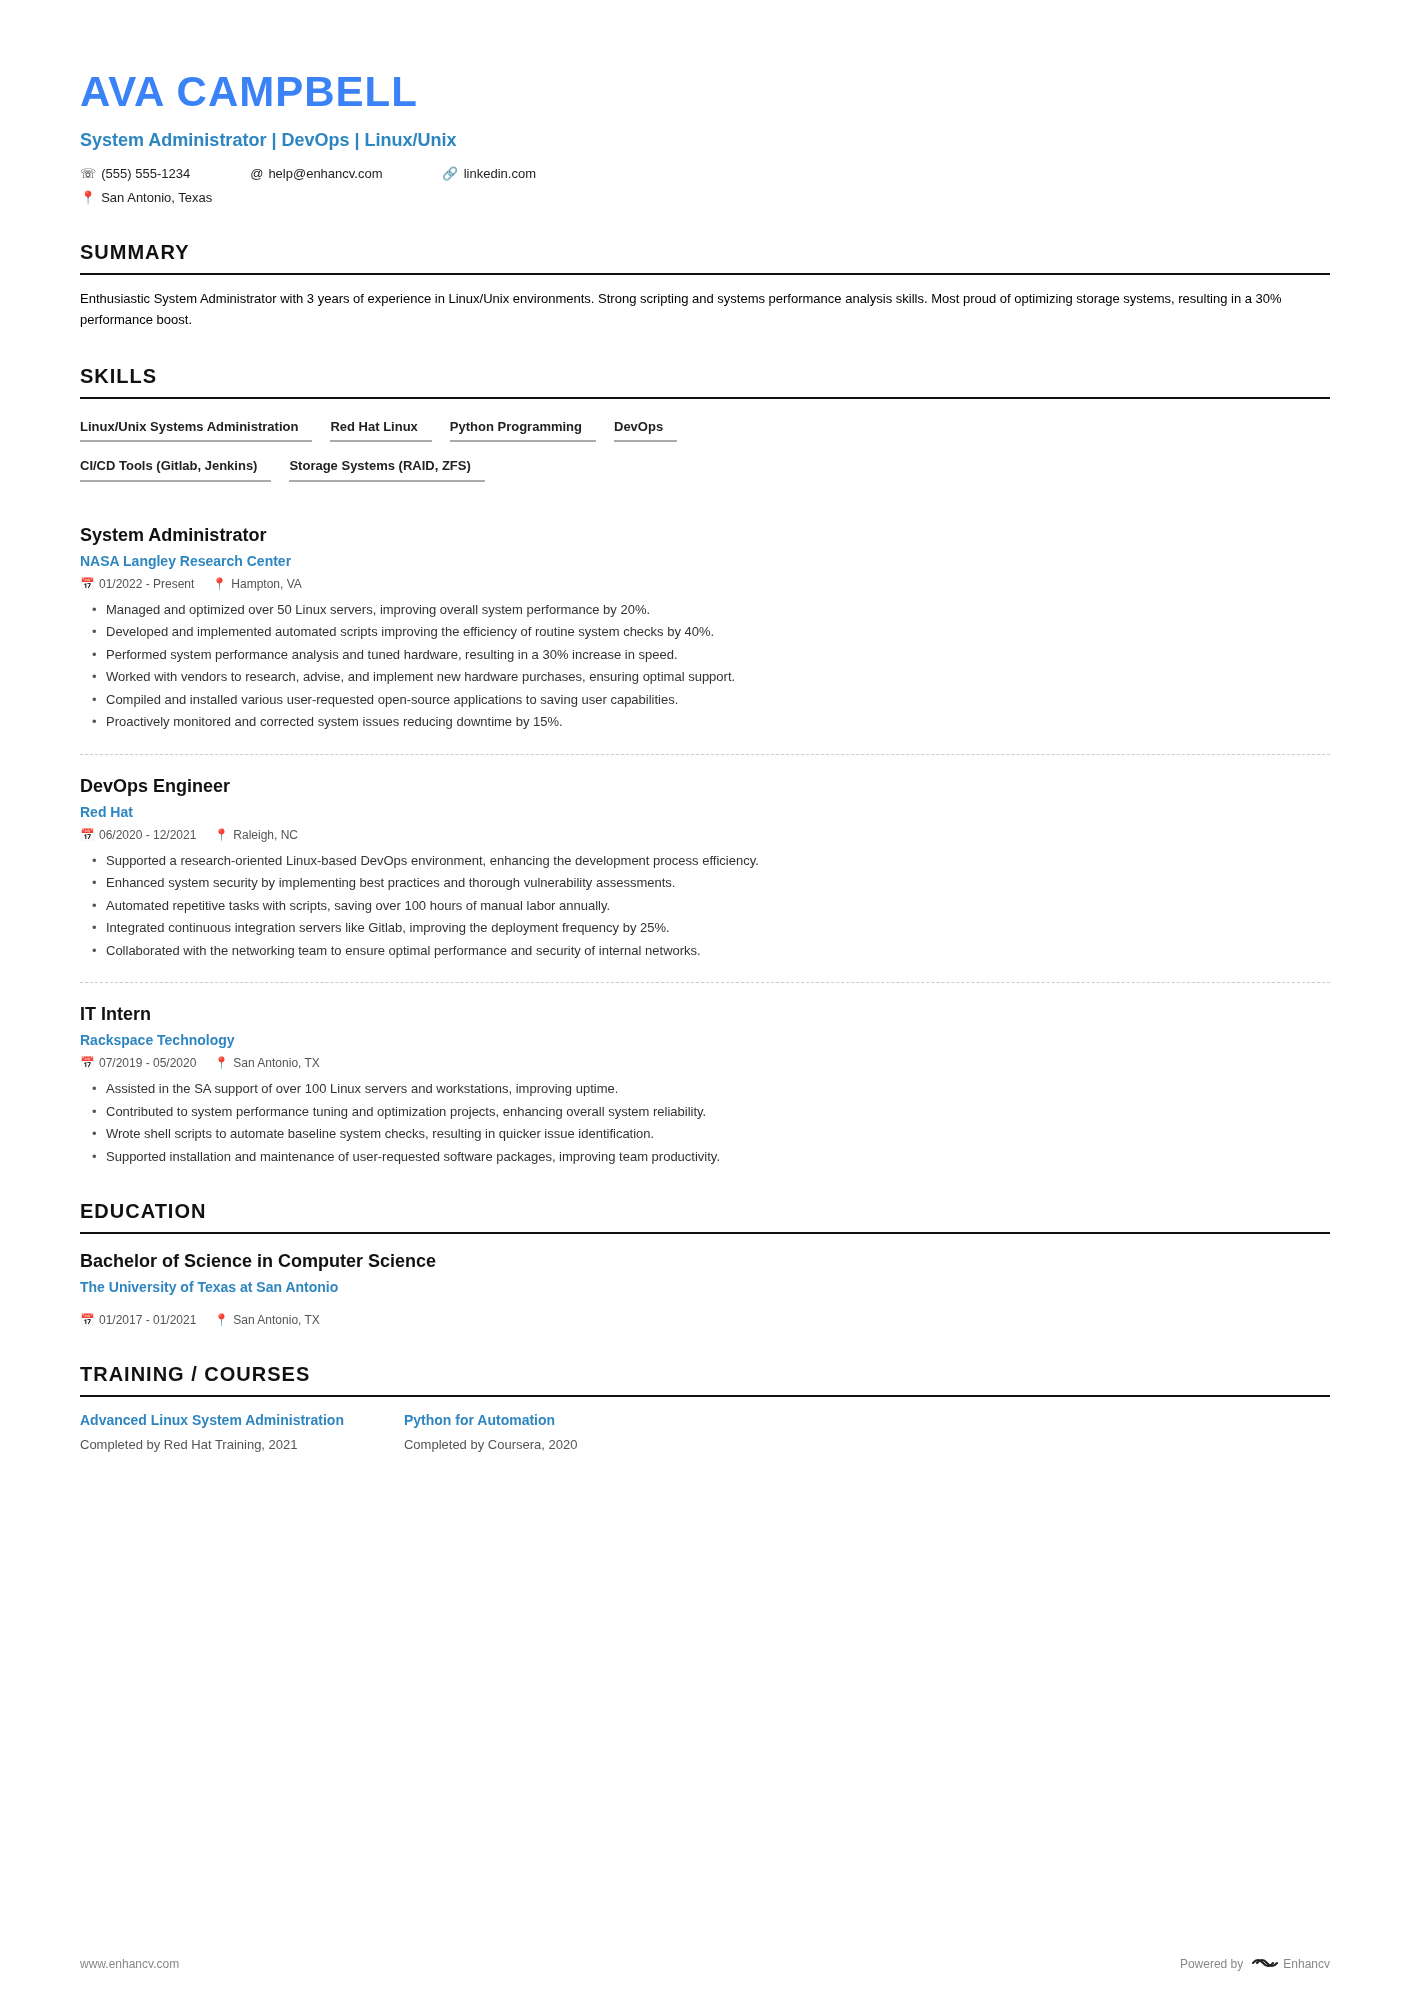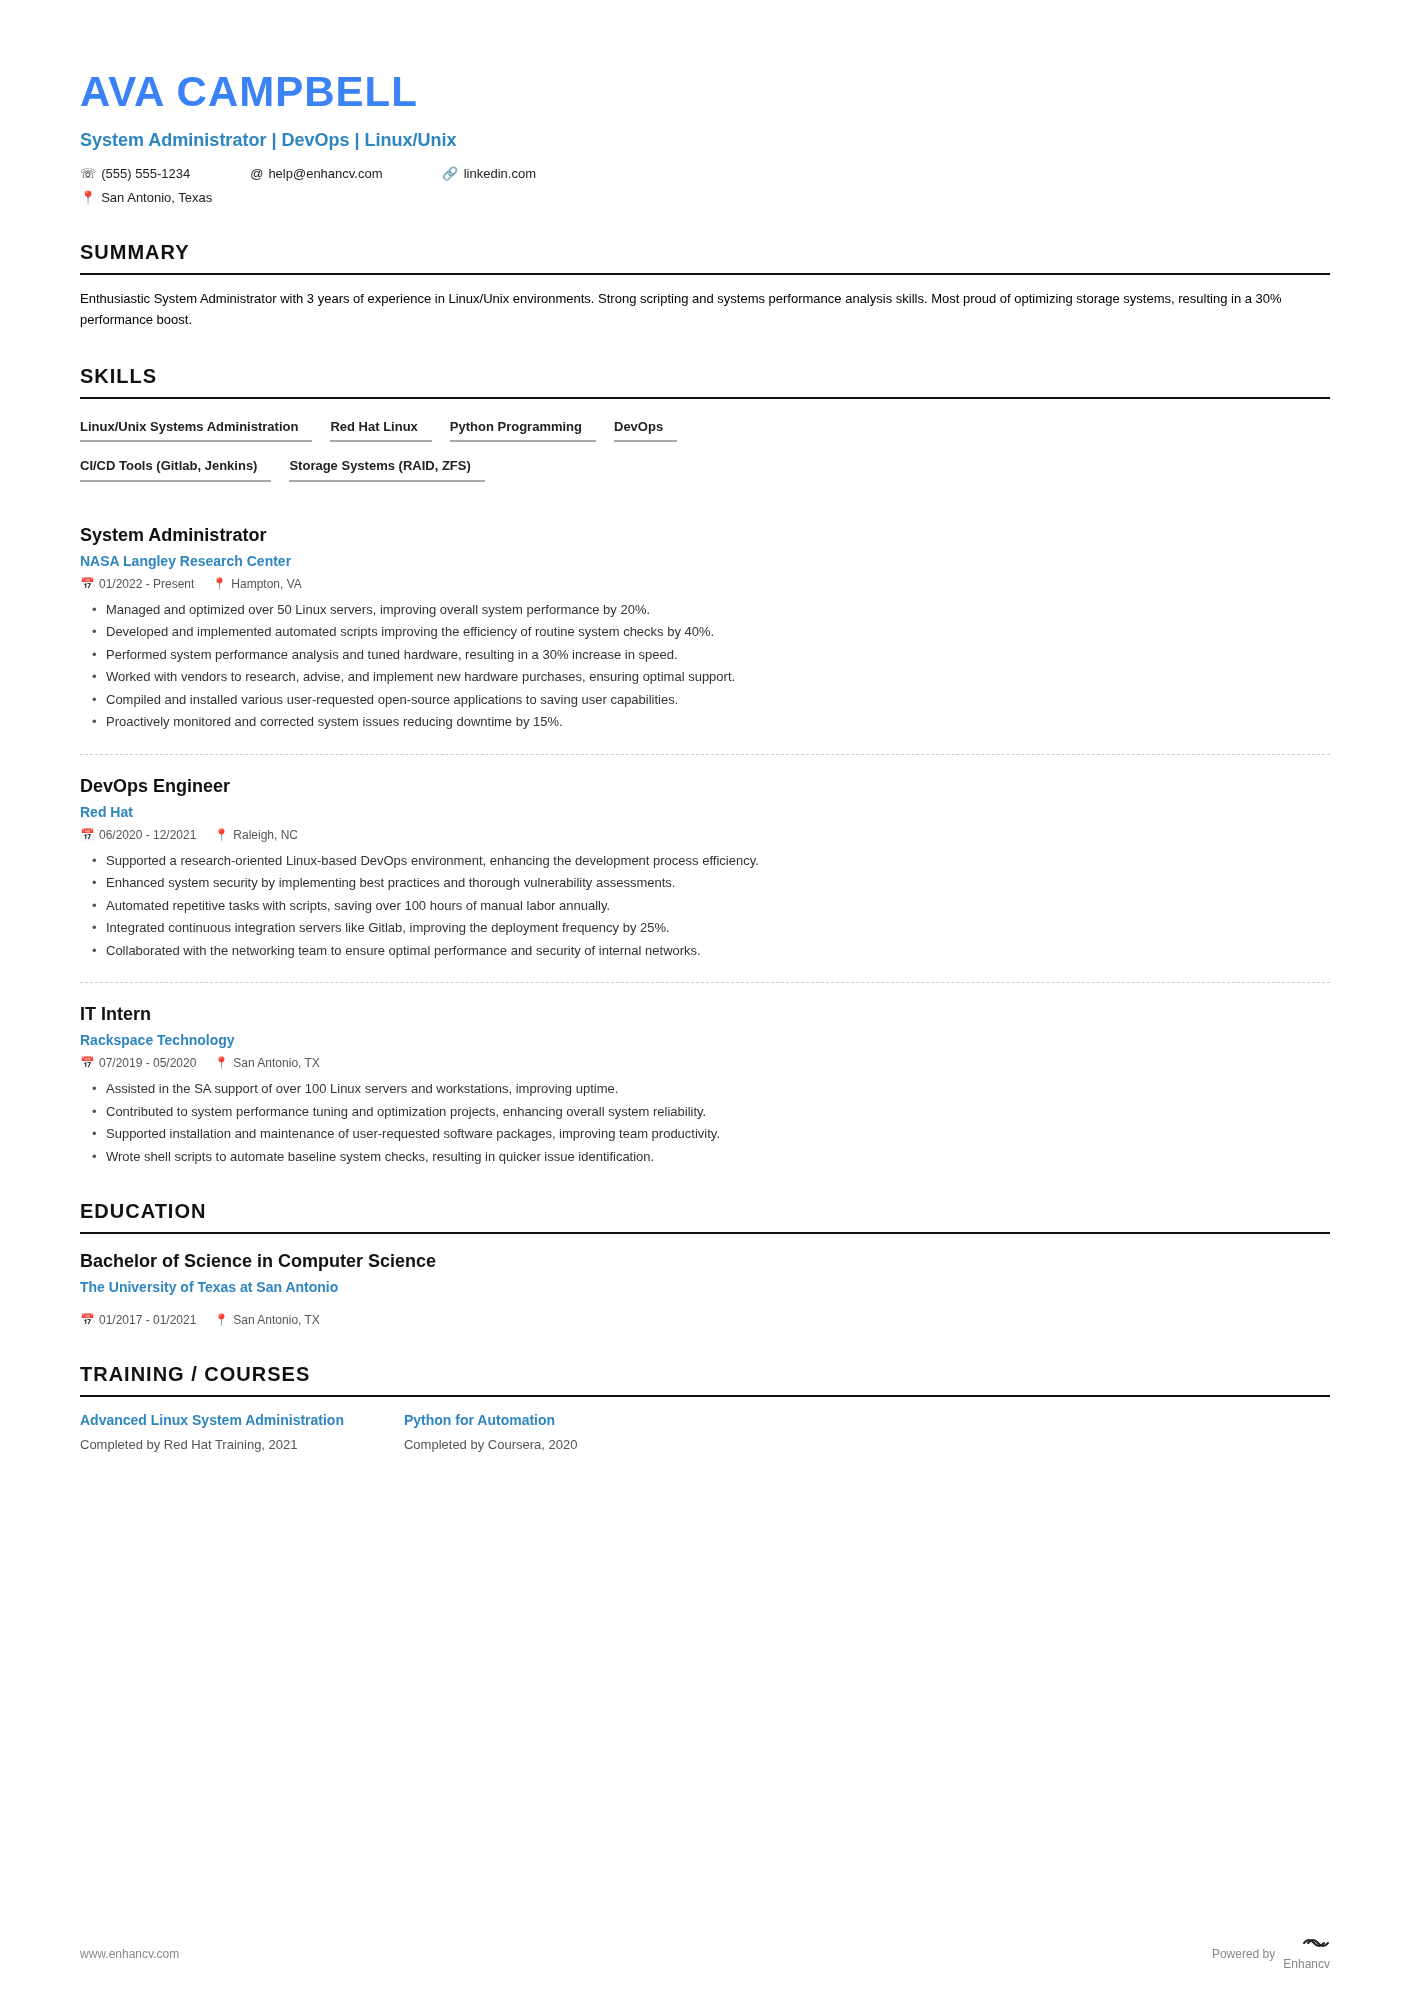--- a/index.html
+++ b/index.html
@@ -196,23 +196,22 @@
       font-size: 12px;
       color: #888;
     }
     .footer-logo {
       display: flex;
       align-items: center;
       gap: 8px;
     }
     .enhancv-logo {
       display: flex;
-      align-items: flex-end;
+      align-items: flex-start;
       gap: 4px;
-      flex-direction: column;
     }
   </style>
 </head>
 <body>
 
 <div class="page">
 
   <div>
     <div class="header-name">AVA CAMPBELL</div>
     <div class="header-title">System Administrator | DevOps | Linux/Unix</div>
@@ -317,22 +316,22 @@
           <span>07/2019 - 05/2020</span>
         </div>
         <div class="job-meta-item">
           <span>📍</span>
           <span>San Antonio, TX</span>
         </div>
       </div>
       <ul class="job-bullets">
         <li>Assisted in the SA support of over 100 Linux servers and workstations, improving uptime.</li>
         <li>Contributed to system performance tuning and optimization projects, enhancing overall system reliability.</li>
+        <li>Wrote shell scripts to automate baseline system checks, resulting in quicker issue identification.</li>
         <li>Supported installation and maintenance of user-requested software packages, improving team productivity.</li>
-        <li>Wrote shell scripts to automate baseline system checks, resulting in quicker issue identification.</li>
       </ul>
     </div>
   </div>
 
   <div class="section">
     <div class="section-title">EDUCATION</div>
     <div class="education-entry">
       <div class="edu-degree">Bachelor of Science in Computer Science</div>
       <div class="edu-school">The University of Texas at San Antonio</div>
       <div class="edu-meta">

